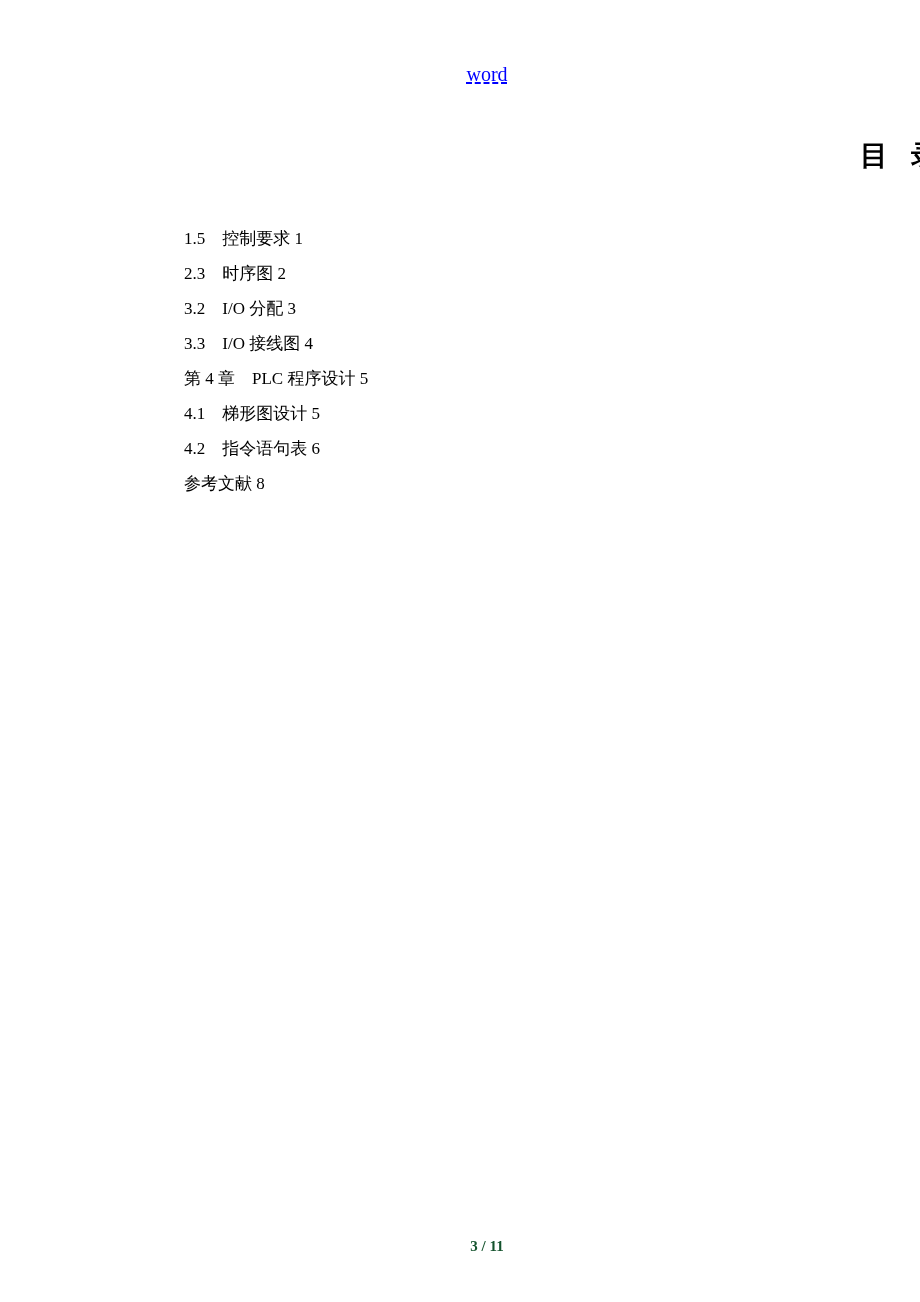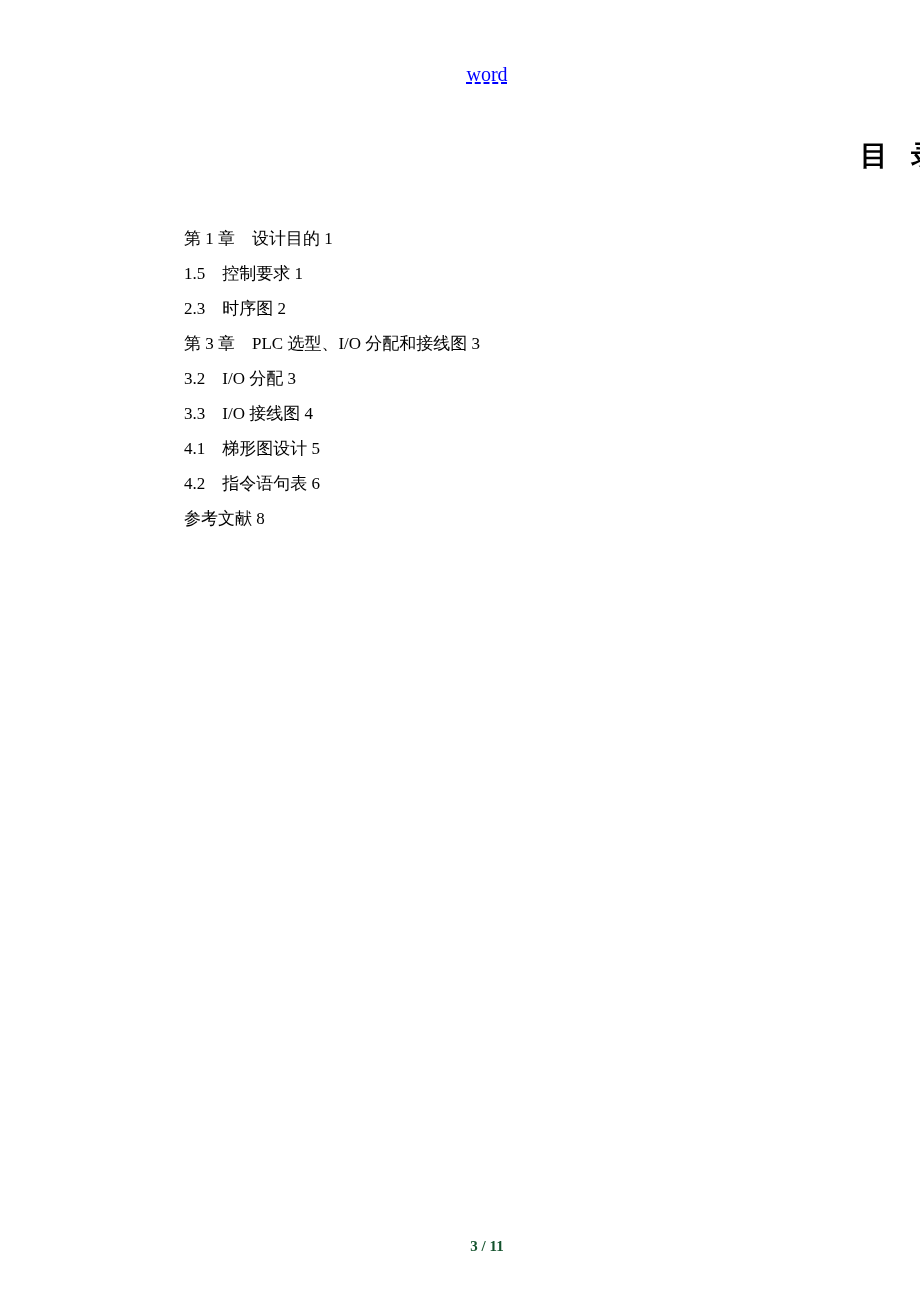--- a/index.html
+++ b/index.html
@@ -66,24 +66,23 @@
 </head>
 <body>
 
 <div class="header-link">
   <a href="#">word</a>
 </div>
 
 <div class="page-title">目 录</div>
 
 <div class="toc-container">
-  <div class="toc-line">第 1 章　设计目的 1</div>
   <div class="toc-line">1.5　控制要求 1</div>
   <div class="toc-line">2.3　时序图 2</div>
-  <div class="toc-line">第 3 章　PLC 选型、I/O 分配和接线图 3</div>
   <div class="toc-line">3.2　I/O 分配 3</div>
   <div class="toc-line">3.3　I/O 接线图 4</div>
+  <div class="toc-line">第 4 章　PLC 程序设计 5</div>
   <div class="toc-line">4.1　梯形图设计 5</div>
   <div class="toc-line">4.2　指令语句表 6</div>
   <div class="toc-line">参考文献 8</div>
 </div>
 
 <div class="page-number">3 / 11</div>
 
 </body></html>

